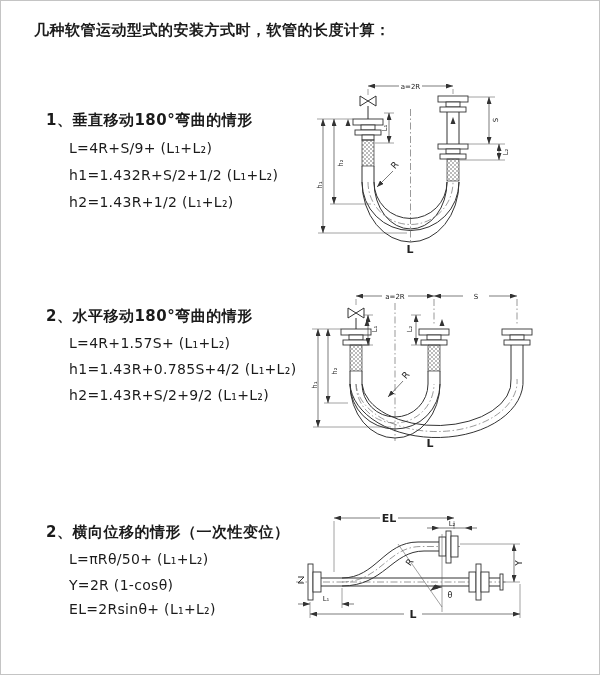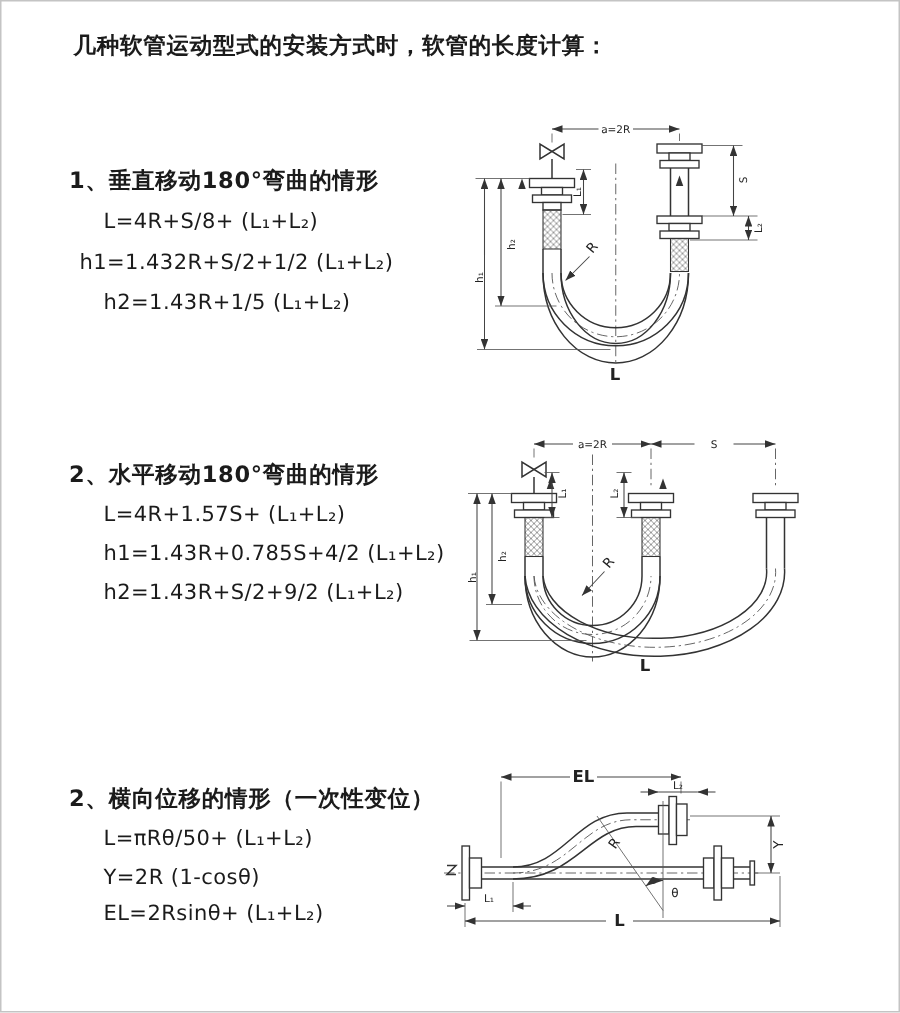--- a/index.html
+++ b/index.html
@@ -2,43 +2,43 @@
 <html><head>
 <meta charset="utf-8">
 <style>
   html,body{margin:0;padding:0;}
   body{
     width:600px;height:675px;position:relative;background:#fff;
     font-family:"DejaVu Sans","Liberation Sans",sans-serif;color:#1b1b1b;
     overflow:hidden;box-sizing:border-box;border:1px solid #c4c4c4;
   }
   .abs{position:absolute;white-space:nowrap;}
-  .title{font-size:15px;font-weight:700;letter-spacing:.5px;margin-left:15px;}
+  .title{font-size:15px;font-weight:700;letter-spacing:.5px;}
   .sec-head{font-size:15px;font-weight:700;letter-spacing:.5px;}
   .formula{font-size:14px;font-weight:400;letter-spacing:.3px;}
   svg{position:absolute;overflow:visible;}
   svg text{font-family:"DejaVu Sans","Liberation Sans",sans-serif;fill:#222;}
   .t7{font-size:7px;} .t8{font-size:8px;} .t9{font-size:9px;} .t11{font-size:11px;font-weight:600;}
   .obj{stroke:#333;stroke-width:1;fill:none;}
   .objr{stroke:#333;stroke-width:.9;fill:#fff;}
   .hatch1{stroke:#333;stroke-width:.7;}
   .dim{stroke:#444;stroke-width:.7;fill:none;}
   .ext{stroke:#555;stroke-width:.55;fill:none;}
   .cl{stroke:#555;stroke-width:.6;fill:none;stroke-dasharray:7 2.5 1.5 2.5;}
   .fill{fill:#333;stroke:none;}
 </style>
 </head>
 <body>
 
 <div class="abs title" style="left:33px;top:20px;">几种软管运动型式的安装方式时，软管的长度计算：</div>
 
 <div class="abs sec-head" style="left:45px;top:110px;">1、垂直移动180°弯曲的情形</div>
-<div class="abs formula" style="left:68px;top:139px;">L=4R+S/8+ (L₁+L₂)</div>
-<div class="abs formula" style="left:52px;top:166px;">h1=1.432R+S/2+1/2 (L₁+L₂)</div>
-<div class="abs formula" style="left:68px;top:193px;">h2=1.43R+1/5 (L₁+L₂)</div>
+<div class="abs formula" style="left:68px;top:139px;">L=4R+S/9+ (L₁+L₂)</div>
+<div class="abs formula" style="left:68px;top:166px;">h1=1.432R+S/2+1/2 (L₁+L₂)</div>
+<div class="abs formula" style="left:68px;top:193px;">h2=1.43R+1/2 (L₁+L₂)</div>
 
 <div class="abs sec-head" style="left:45px;top:306px;">2、水平移动180°弯曲的情形</div>
 <div class="abs formula" style="left:68px;top:334px;">L=4R+1.57S+ (L₁+L₂)</div>
 <div class="abs formula" style="left:68px;top:360px;">h1=1.43R+0.785S+4/2 (L₁+L₂)</div>
 <div class="abs formula" style="left:68px;top:386px;">h2=1.43R+S/2+9/2 (L₁+L₂)</div>
 
 <div class="abs sec-head" style="left:45px;top:522px;">2、横向位移的情形（一次性变位）</div>
 <div class="abs formula" style="left:68px;top:550px;">L=πRθ/50+ (L₁+L₂)</div>
 <div class="abs formula" style="left:68px;top:576px;">Y=2R (1-cosθ)</div>
 <div class="abs formula" style="left:68px;top:600px;">EL=2Rsinθ+ (L₁+L₂)</div>

